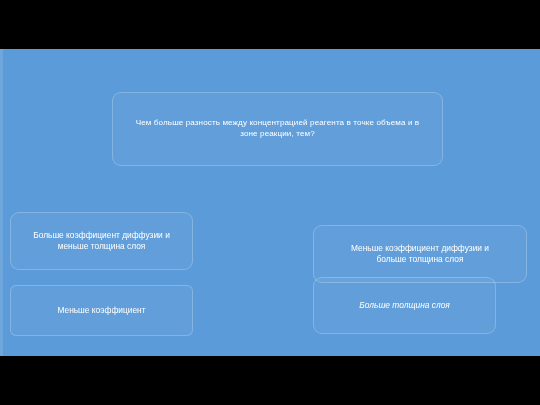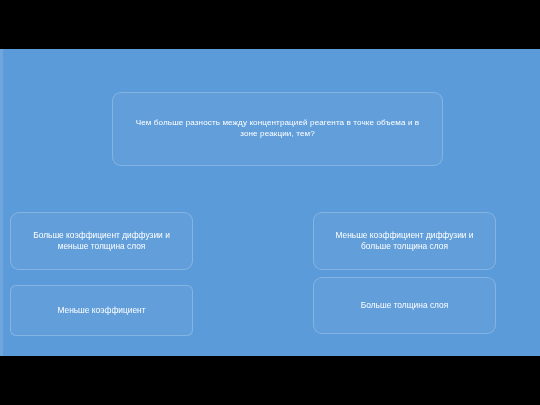--- a/index.html
+++ b/index.html
@@ -81,36 +81,37 @@
     font-size: 8.4px;
   }
   .opt-a {
     left: 10px;
     top: 163px;
     width: 183px;
     height: 58px;
   }
   .opt-b {
     left: 313px;
-    top: 163px;
-    width: 183px;
+    top: 176px;
+    width: 214px;
     height: 58px;
   }
   .opt-c {
     left: 10px;
     top: 236px;
     width: 183px;
     height: 51px;
     border-radius: 6px;
   }
   .opt-d {
     left: 313px;
     top: 228px;
     width: 183px;
     height: 57px;
+    font-style: italic;
   }
   .opt-a .txt, .opt-b .txt { max-width: 160px; }
 </style>
 </head>
 <body>
 
 <div class="screen">
 
   <div class="bar-top"></div>
 

